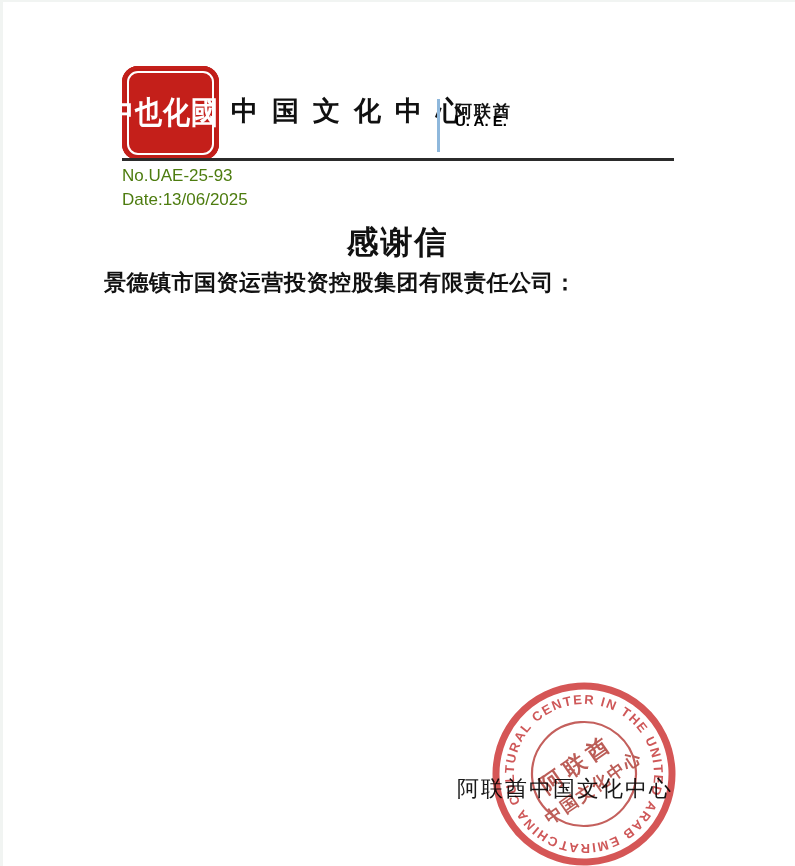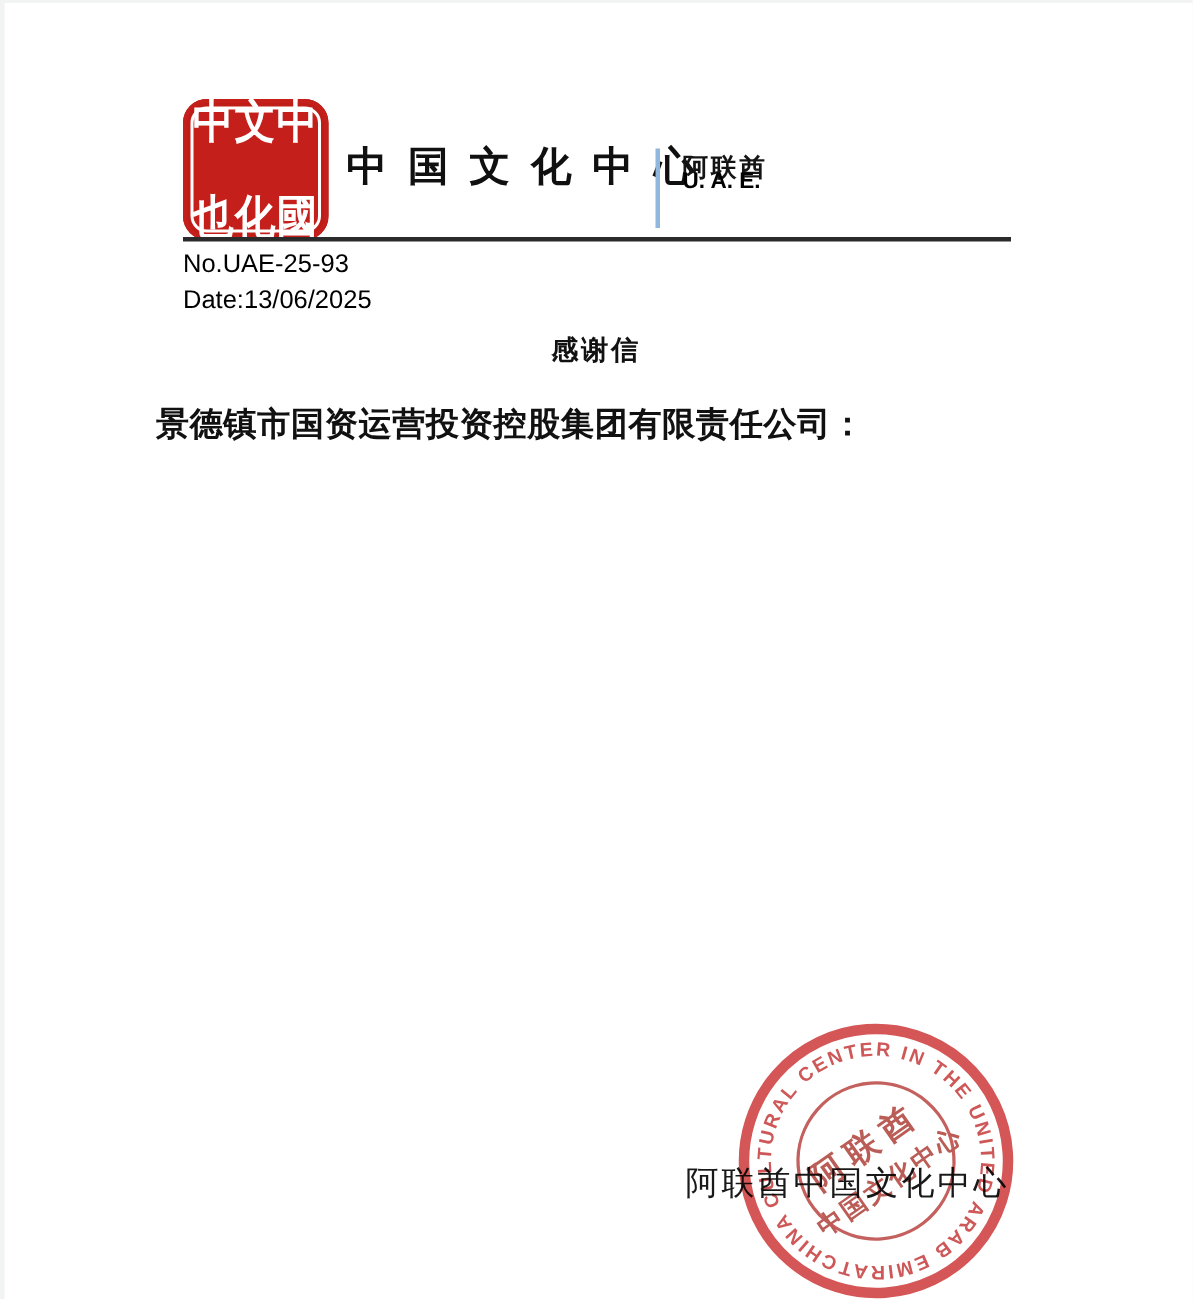--- a/index.html
+++ b/index.html
@@ -15,21 +15,21 @@
     box-shadow:inset 3px 2px 0 #f1f4f2;
   }
 
   
   .logo-seal {
     position:absolute; left:122px; top:66px;
     width:97px; height:94px;
     background:#c41f1a;
     border-radius:16px;
     box-shadow:inset 0 0 0 3px #c41f1a, inset 0 0 6px #8e1410;
-    display:flex; flex-direction:column; justify-content:space-between; align-items:center;
+    display:flex; justify-content:flex-end; align-items:center;
   }
   .logo-seal::before {
     content:""; position:absolute; inset:5px;
     border:2.5px solid #ffffff; border-radius:11px;
   }
   .logo-row {
     color:#fff; font-weight:bold; font-size:27px; line-height:30px;
     letter-spacing:1px; transform:scaleY(1.15);
     font-family:"Liberation Serif","DejaVu Serif",serif;
     white-space:nowrap;
@@ -58,29 +58,29 @@
     font-family:"Liberation Sans","DejaVu Sans",sans-serif;
     font-size:15px; font-weight:bold; color:#000000;
   }
   .head-rule {
     position:absolute; left:122px; top:158px;
     width:552px; height:2.5px; background:#2b2b2b;
   }
   .ref-no, .ref-date {
     position:absolute; left:122px;
     font-family:"Liberation Sans","DejaVu Sans",sans-serif;
-    font-size:17px; color:#000000;
+    font-size:17px; color:#4d7c0f;
   }
   .ref-no  { top:166px; }
   .ref-date{ top:190px; }
 
   
   .letter-title {
     position:absolute; left:0; right:0; top:221px;
-    text-align:center; font-size:18px; font-weight:bold; color:#111;
+    text-align:center; font-size:32px; font-weight:bold; color:#111;
     letter-spacing:2px;
   }
   .addressee {
     position:absolute; left:104px; top:268px;
     font-size:22px; font-weight:600; color:#111;
     letter-spacing:0.5px; white-space:nowrap;
   }
   .body-text {
     position:absolute; left:104px; top:320px; width:588px;
     font-size:21px; line-height:47px; color:#1f1f1f;

